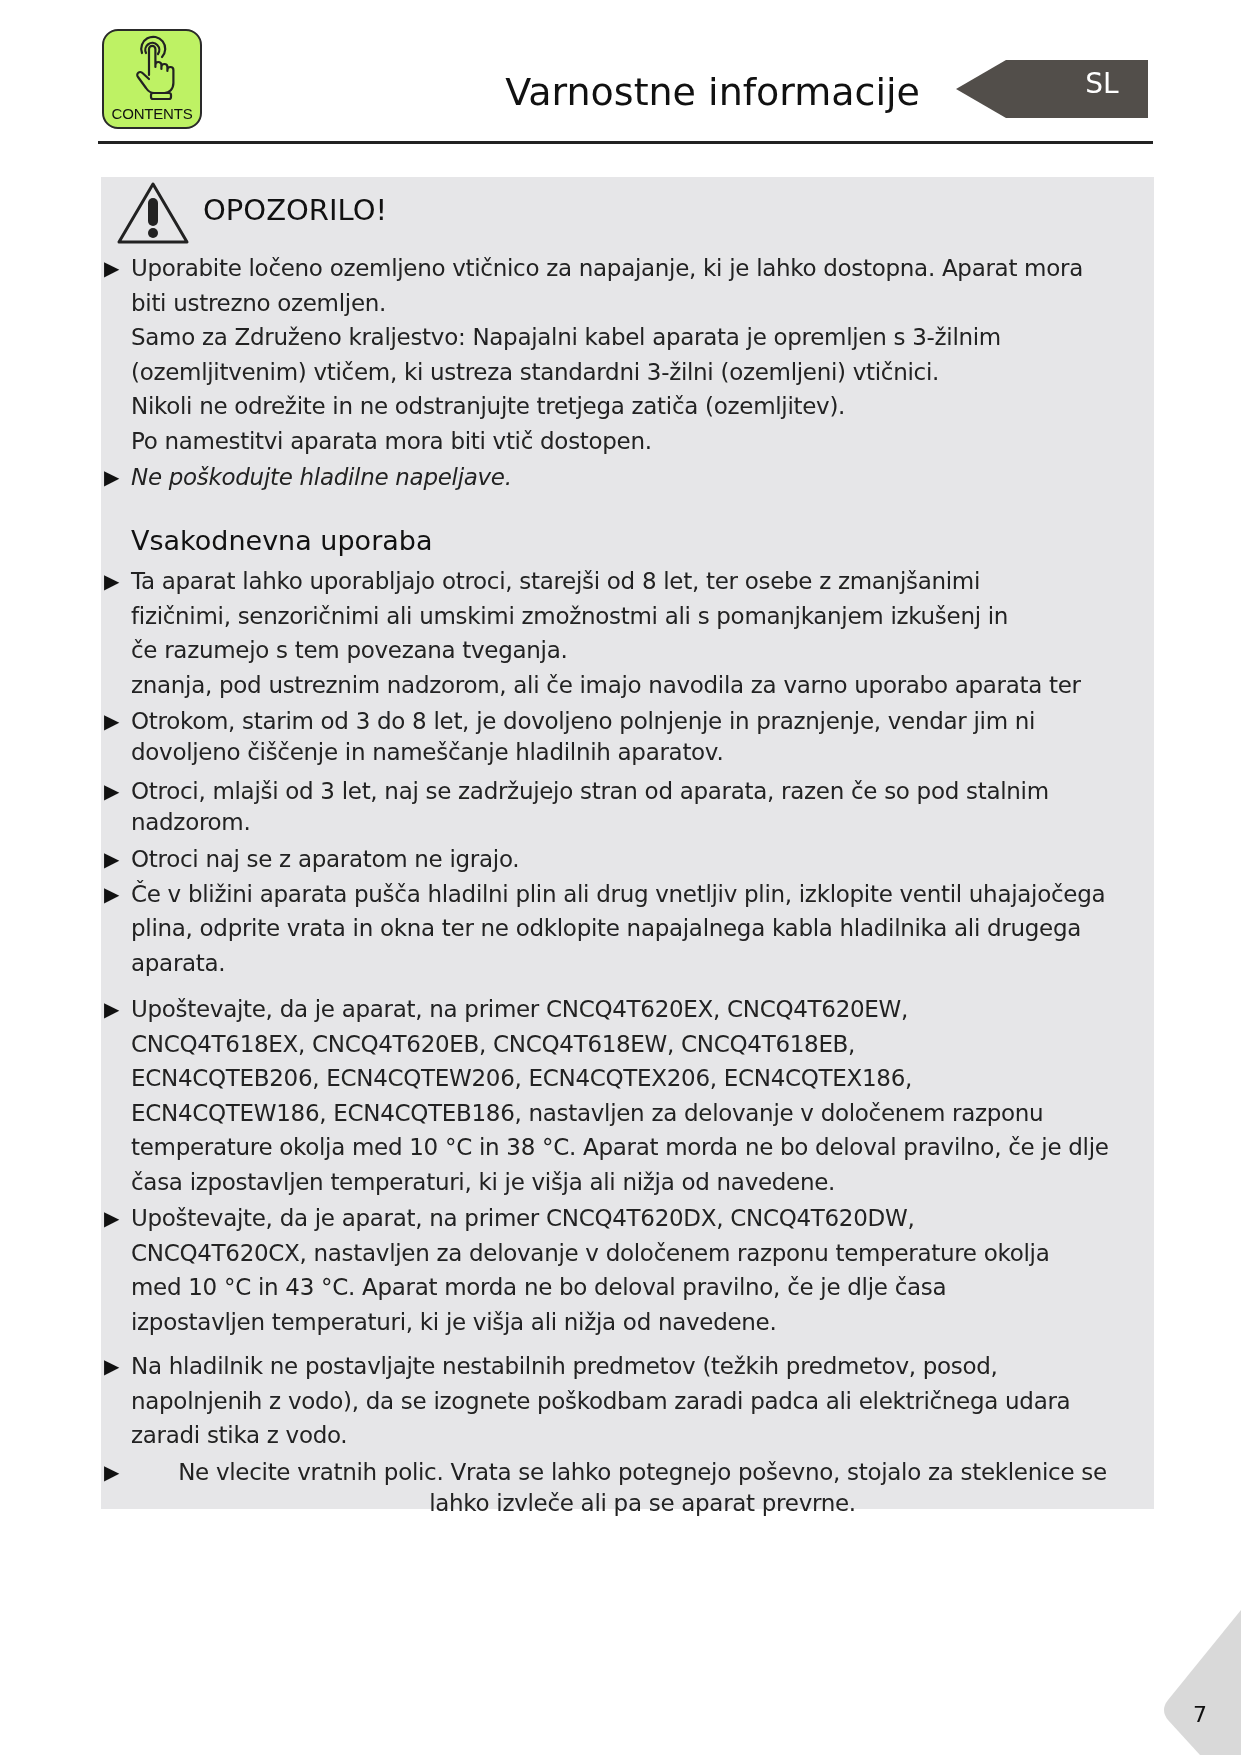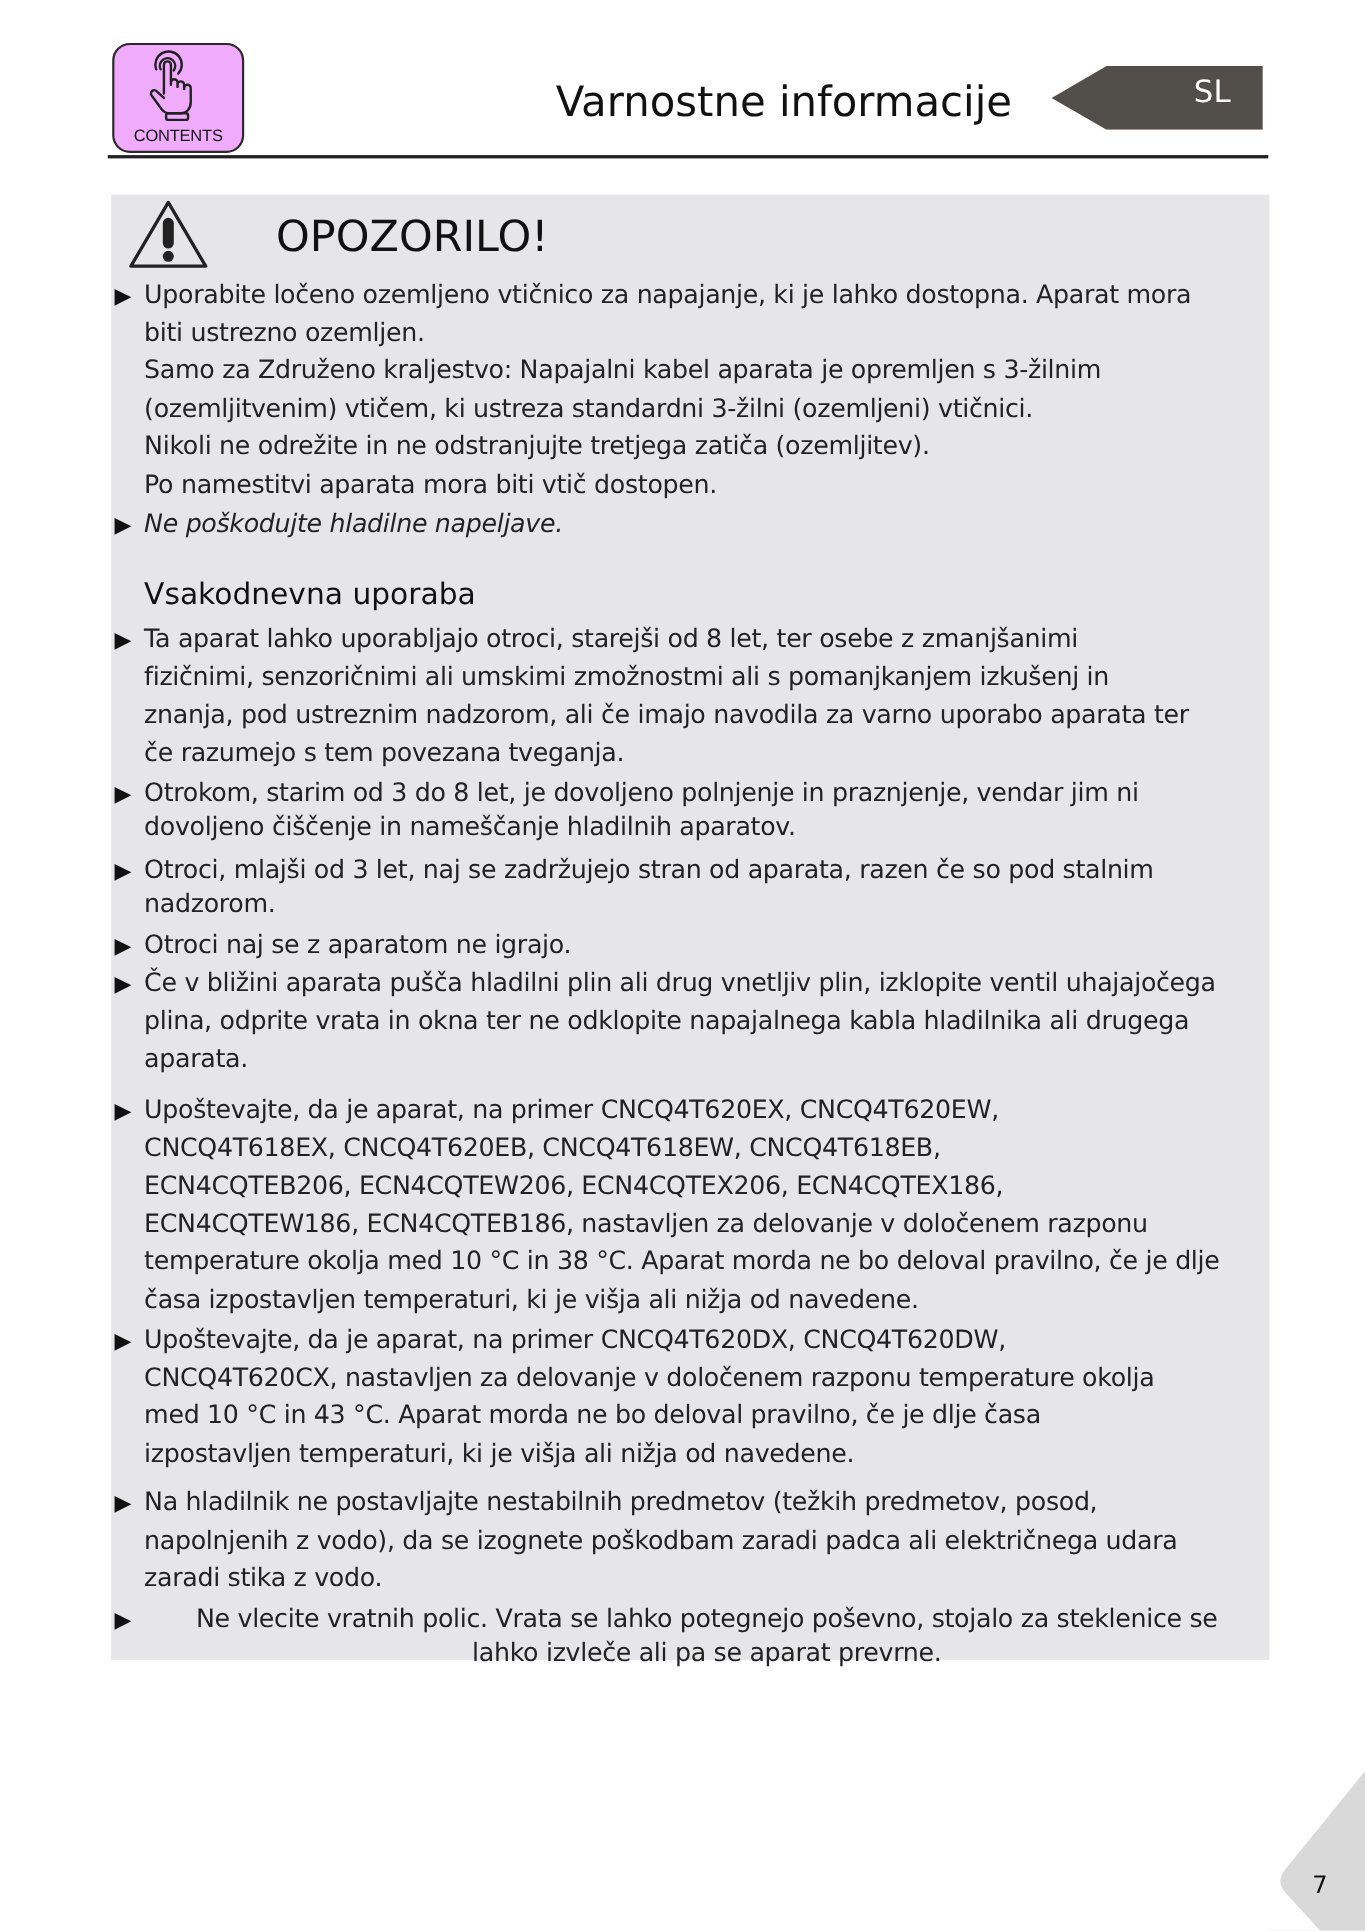--- a/index.html
+++ b/index.html
@@ -2,23 +2,23 @@
 <html><head>
 <meta charset="utf-8">
 <style>
   html, body { margin: 0; padding: 0; }
   body {
     width: 1241px; height: 1755px; position: relative; overflow: hidden;
     background: #ffffff; color: #1a1a1a;
     font-family: "DejaVu Sans", sans-serif;
   }
   .contents-btn {
-    position: absolute; left: 102px; top: 39px; width: 120px; height: 100px;
+    position: absolute; left: 102px; top: 29px; width: 100px; height: 100px;
     border: 2px solid #2a2a2a; border-radius: 16px; box-sizing: border-box;
-    background: #f0abfc; cursor: pointer;
+    background: #bef264; cursor: pointer;
   }
   .contents-btn svg { position: absolute; left: 28px; top: 4px; }
   .contents-label {
     position: absolute; left: 0; right: 0; bottom: 5px; text-align: center;
     font-family: "Liberation Sans", sans-serif; font-size: 15px; color: #111;
     letter-spacing: -0.2px;
   }
   .header-title {
     position: absolute; right: 321px; top: 70px;
     font-size: 38px; color: #111; letter-spacing: 0px;
@@ -31,21 +31,21 @@
   }
   .header-rule {
     position: absolute; left: 98px; top: 141px; width: 1055px; height: 3px; background: #222;
   }
   .panel {
     position: absolute; left: 101px; top: 177px; width: 1053px; height: 1332px;
     background: #e6e6e8;
   }
   .warn-icon { position: absolute; left: 116px; top: 180px; }
   .warn-title {
-    position: absolute; left: 203px; top: 193px; font-size: 39px; color: #111; margin-left: 48px;
+    position: absolute; left: 203px; top: 193px; font-size: 29px; color: #111;
   }
   .text {
     position: absolute; left: 104px; width: 1050px;
     font-size: 23px; line-height: 34.5px; color: #222; letter-spacing: -0.3px;
   }
   .item { position: relative; padding-left: 27px; }
   .item.bullet::before {
     content: "\25B6"; position: absolute; left: 0; top: 0; font-size: 20px; color: #111;
   }
   .item.tight { line-height: 31px; }
@@ -105,22 +105,22 @@
     <div>Ne poškodujte hladilne napeljave.</div>
   </div>
 </div>
 
 <div class="sub-heading">Vsakodnevna uporaba</div>
 
 <div class="text" style="top:564px;">
   <div class="item bullet">
     <div class="tight"> Ta aparat lahko uporabljajo otroci, starejši od 8 let, ter osebe z zmanjšanimi</div>
     <div class="tight">fizičnimi, senzoričnimi ali umskimi zmožnostmi ali s pomanjkanjem izkušenj in</div>
+    <div>če razumejo s tem povezana tveganja.</div>
     <div>znanja, pod ustreznim nadzorom, ali če imajo navodila za varno uporabo aparata ter</div>
-    <div>če razumejo s tem povezana tveganja.</div>
   </div>
   <div class="item bullet tight" style="margin-top:4px;">
     <div> Otrokom, starim od 3 do 8 let, je dovoljeno polnjenje in praznjenje, vendar jim ni</div>
     <div>dovoljeno čiščenje in nameščanje hladilnih aparatov.</div>
   </div>
   <div class="item bullet tight" style="margin-top:8px;">
     <div> Otroci, mlajši od 3 let, naj se zadržujejo stran od aparata, razen če so pod stalnim</div>
     <div>nadzorom.</div>
   </div>
   <div class="item bullet" style="margin-top:4px;">

